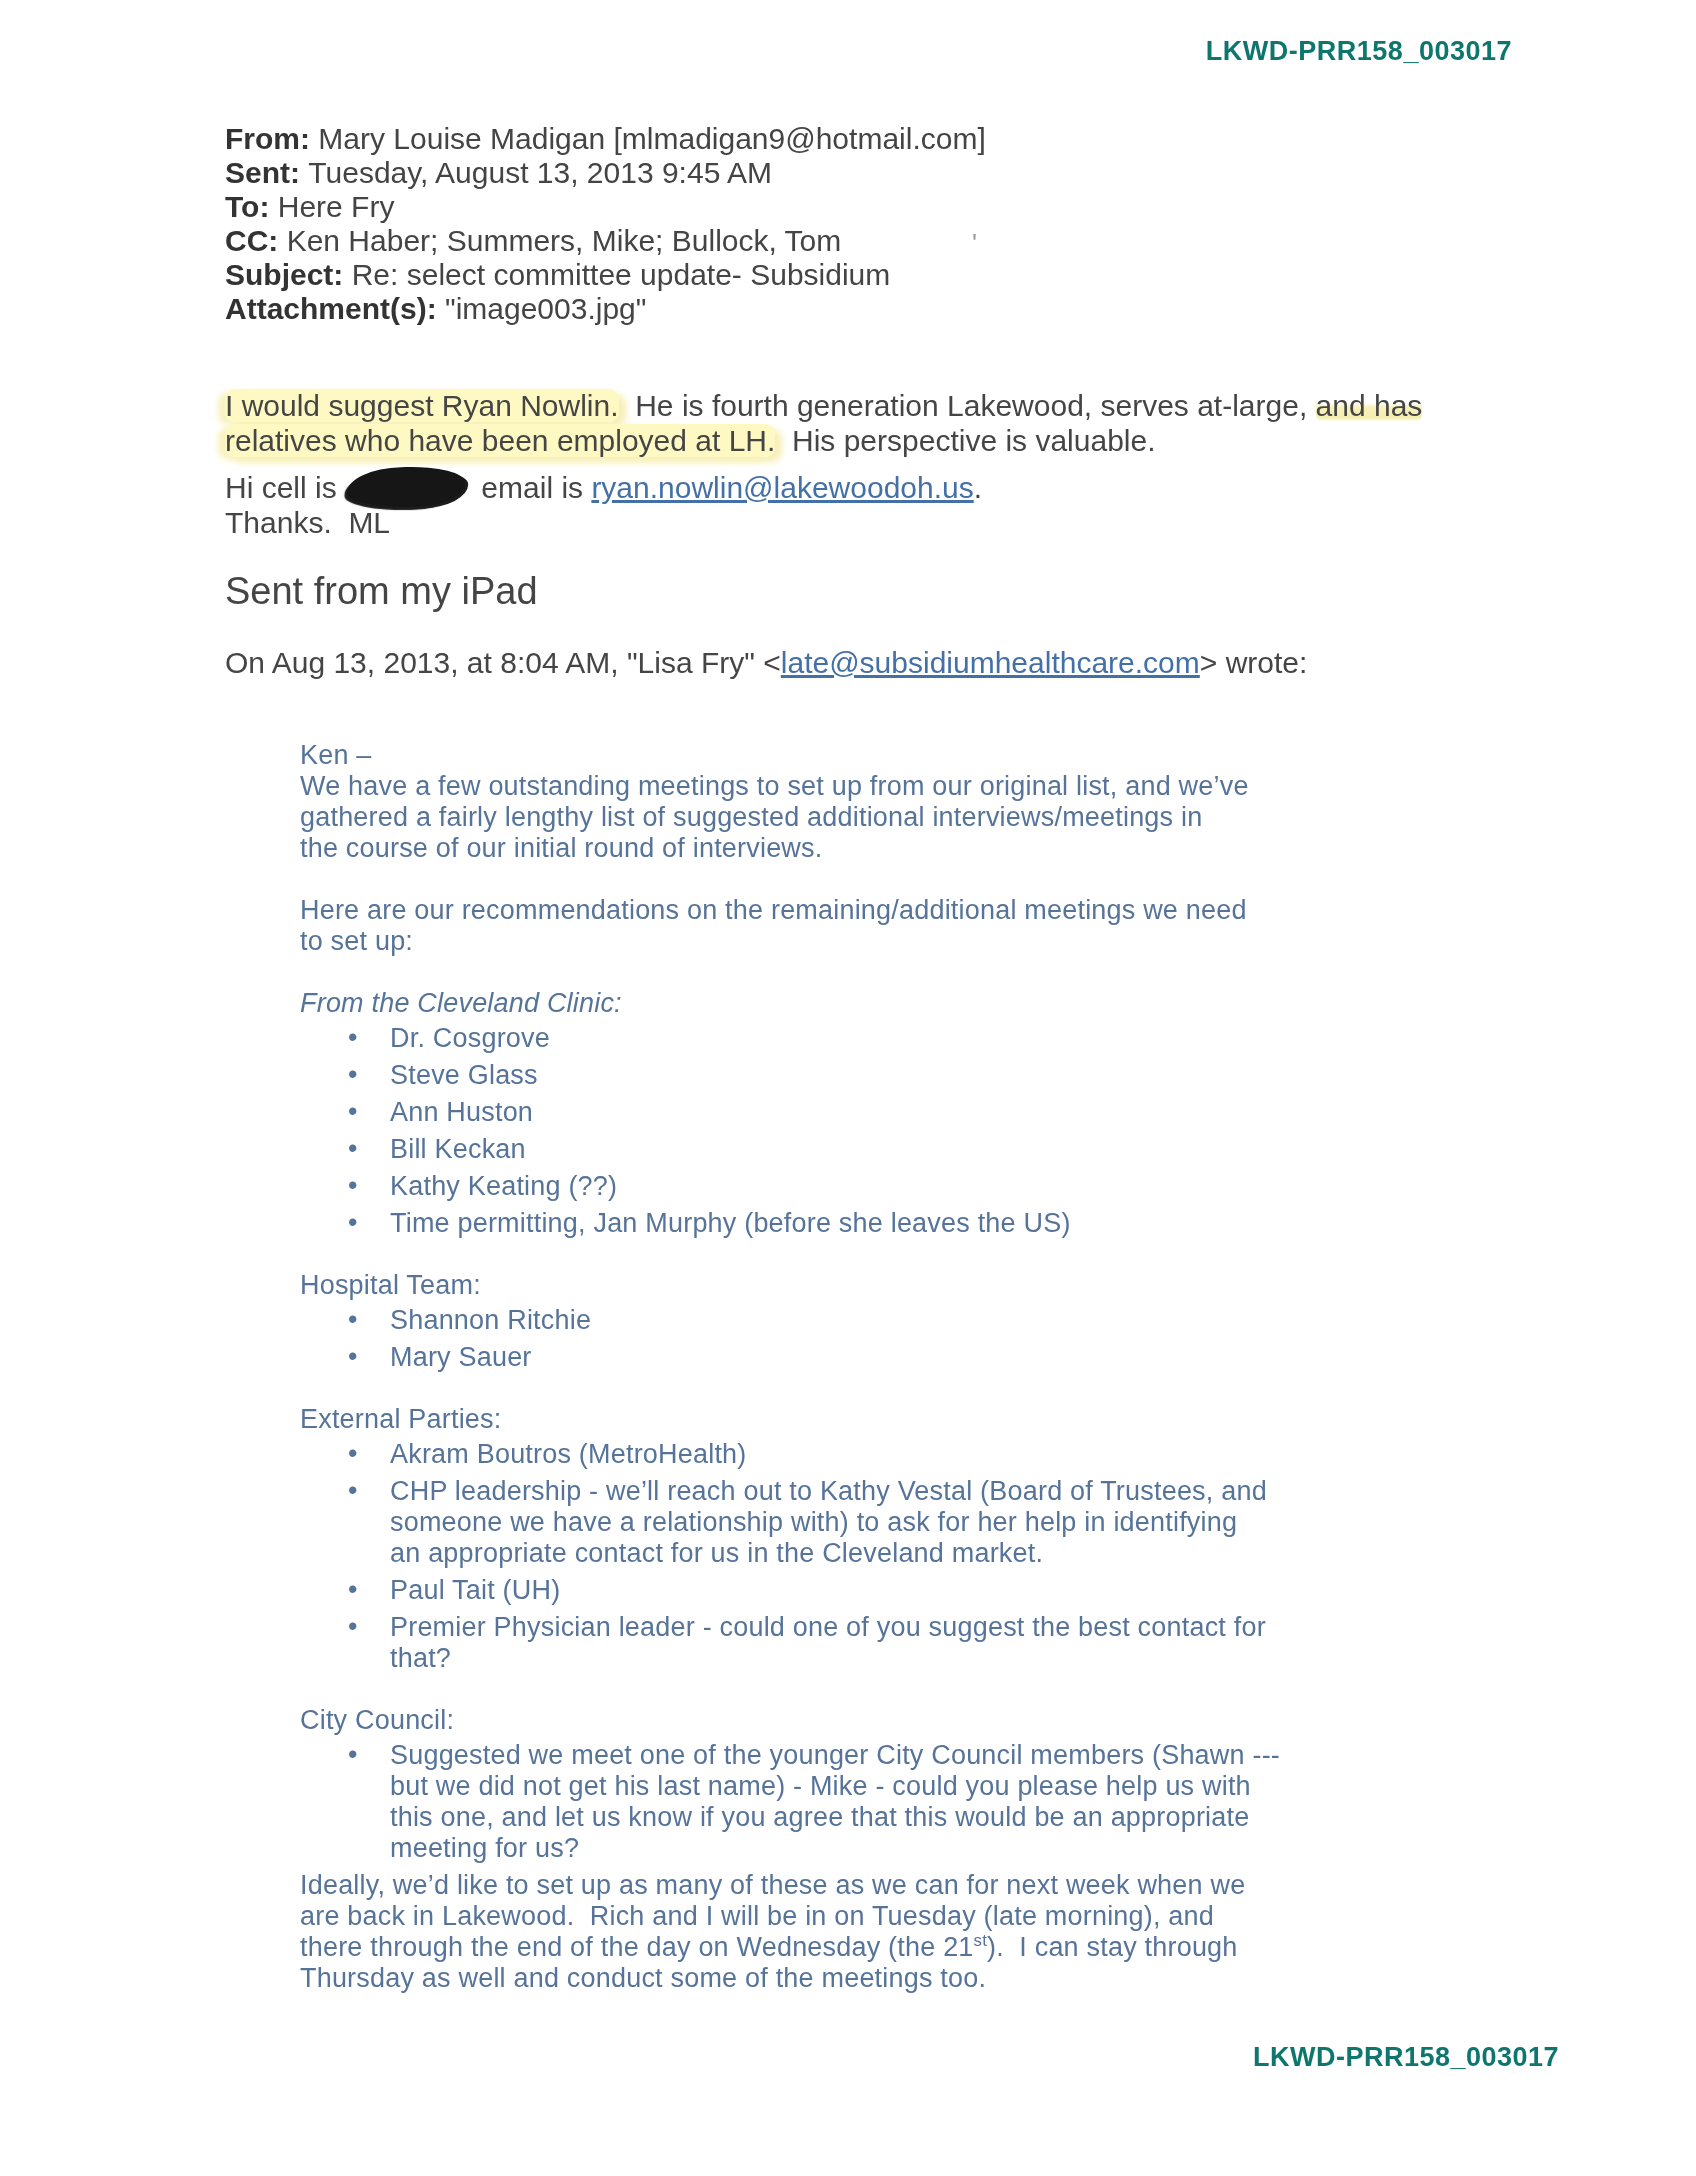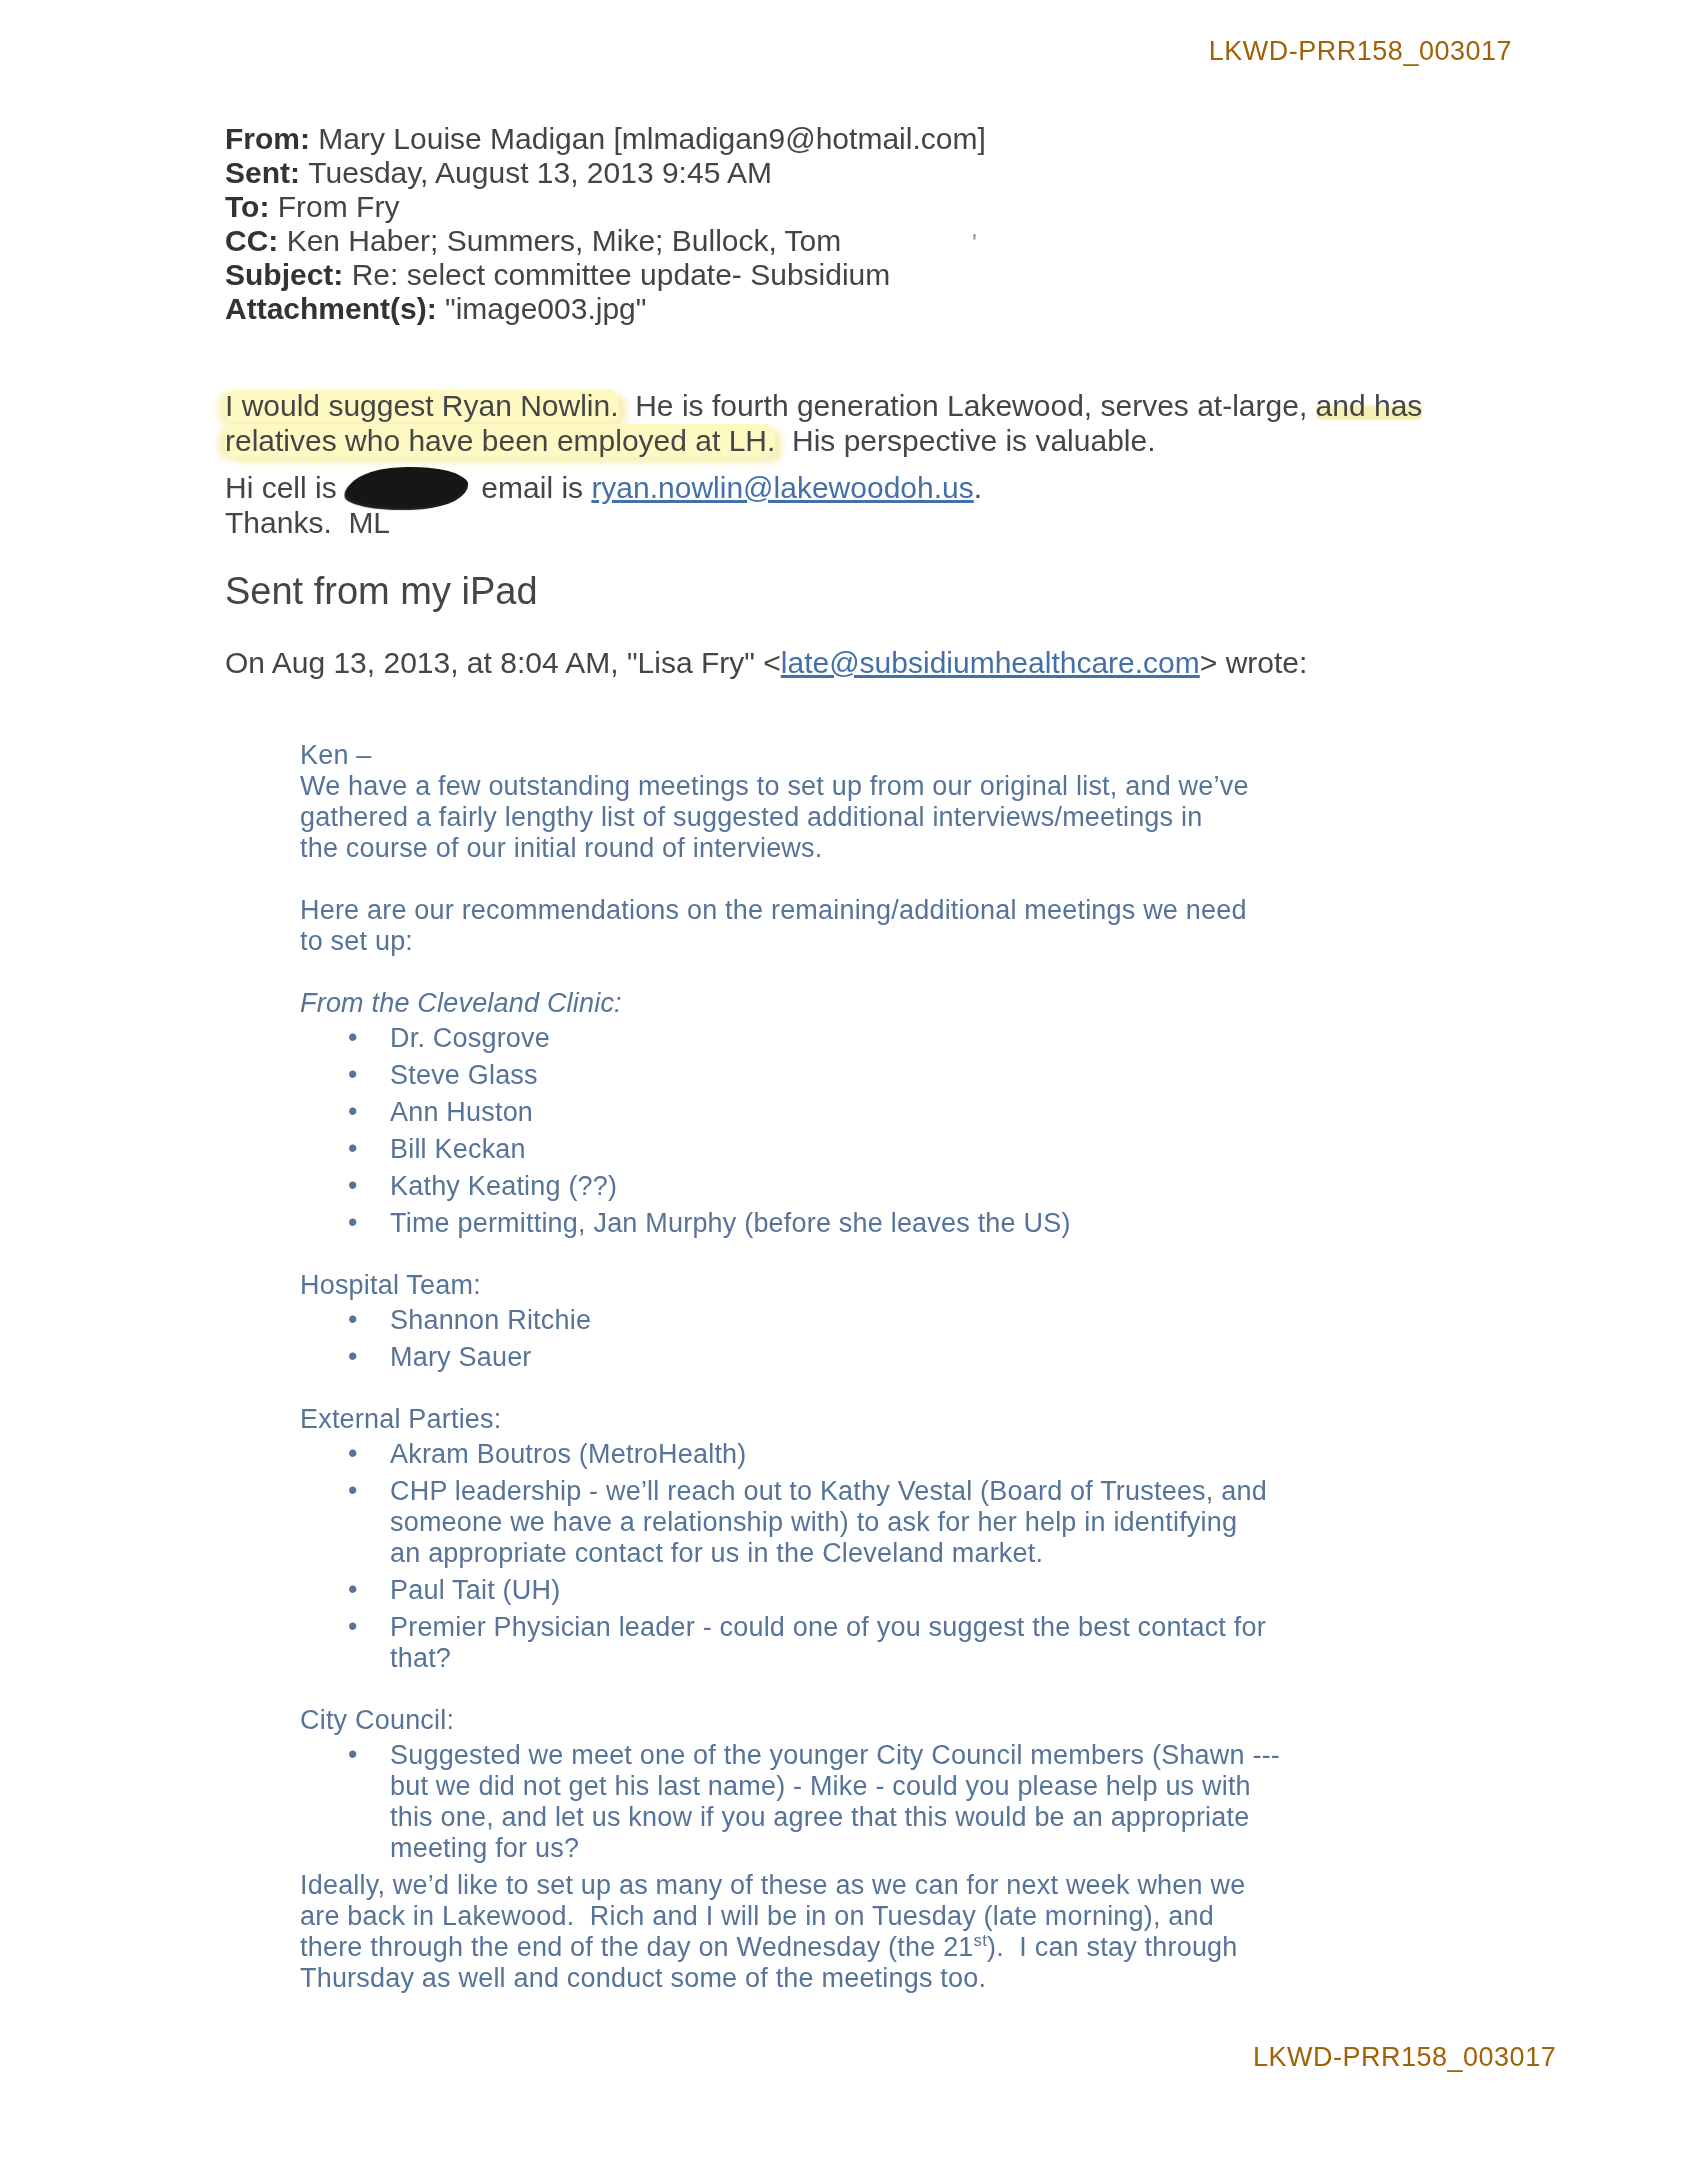--- a/index.html
+++ b/index.html
@@ -11,24 +11,24 @@
     width: 1696px;
     height: 2176px;
     position: relative;
     overflow: hidden;
     font-family: "Liberation Sans", sans-serif;
     color: #3d3d3d;
   }
   
   .doc-id {
     position: absolute;
-    font-weight: normal;
+    font-weight: bold;
     font-size: 27px;
     letter-spacing: 0.5px;
-    color: #a16207;
+    color: #0f766e;
   }
   .doc-id.top    { top: 36px;  right: 184px; }
   .doc-id.bottom { top: 2042px; left: 1253px; }
 
   
   .page-content {
     position: absolute;
     left: 225px;
     top: 122px;
     width: 1280px;
@@ -126,21 +126,21 @@
 
 <div class="doc-id top">LKWD-PRR158_003017</div>
 <div class="doc-id bottom">LKWD-PRR158_003017</div>
 <div class="scan-mark">'</div>
 
 <div class="page-content">
 
   <div class="mail-headers">
     <div class="row"><span class="lbl">From: </span><span>Mary Louise Madigan [mlmadigan9@hotmail.com]</span></div>
     <div class="row"><span class="lbl">Sent: </span><span>Tuesday, August 13, 2013 9:45 AM</span></div>
-    <div class="row"><span class="lbl">To: </span><span>From Fry</span></div>
+    <div class="row"><span class="lbl">To: </span><span>Here Fry</span></div>
     <div class="row"><span class="lbl">CC: </span><span>Ken Haber; Summers, Mike; Bullock, Tom</span></div>
     <div class="row"><span class="lbl">Subject: </span><span>Re: select committee update- Subsidium</span></div>
     <div class="row"><span class="lbl">Attachment(s): </span><span>"image003.jpg"</span></div>
   </div>
 
   <div class="email-body">
     <div class="line"><span class="hl">I would suggest Ryan Nowlin.</span><span>  He is fourth generation Lakewood, serves at-large, </span><span class="hl-partial">and has</span></div>
     <div class="line"><span class="hl">relatives who have been employed at LH.</span><span>  His perspective is valuable.</span></div>
     <div class="line"><span>Hi cell is </span><span class="redaction"></span><span> email is </span><a class="mail-link">ryan.nowlin@lakewoodoh.us</a><span>.</span></div>
     <div class="line">Thanks.  ML</div>

